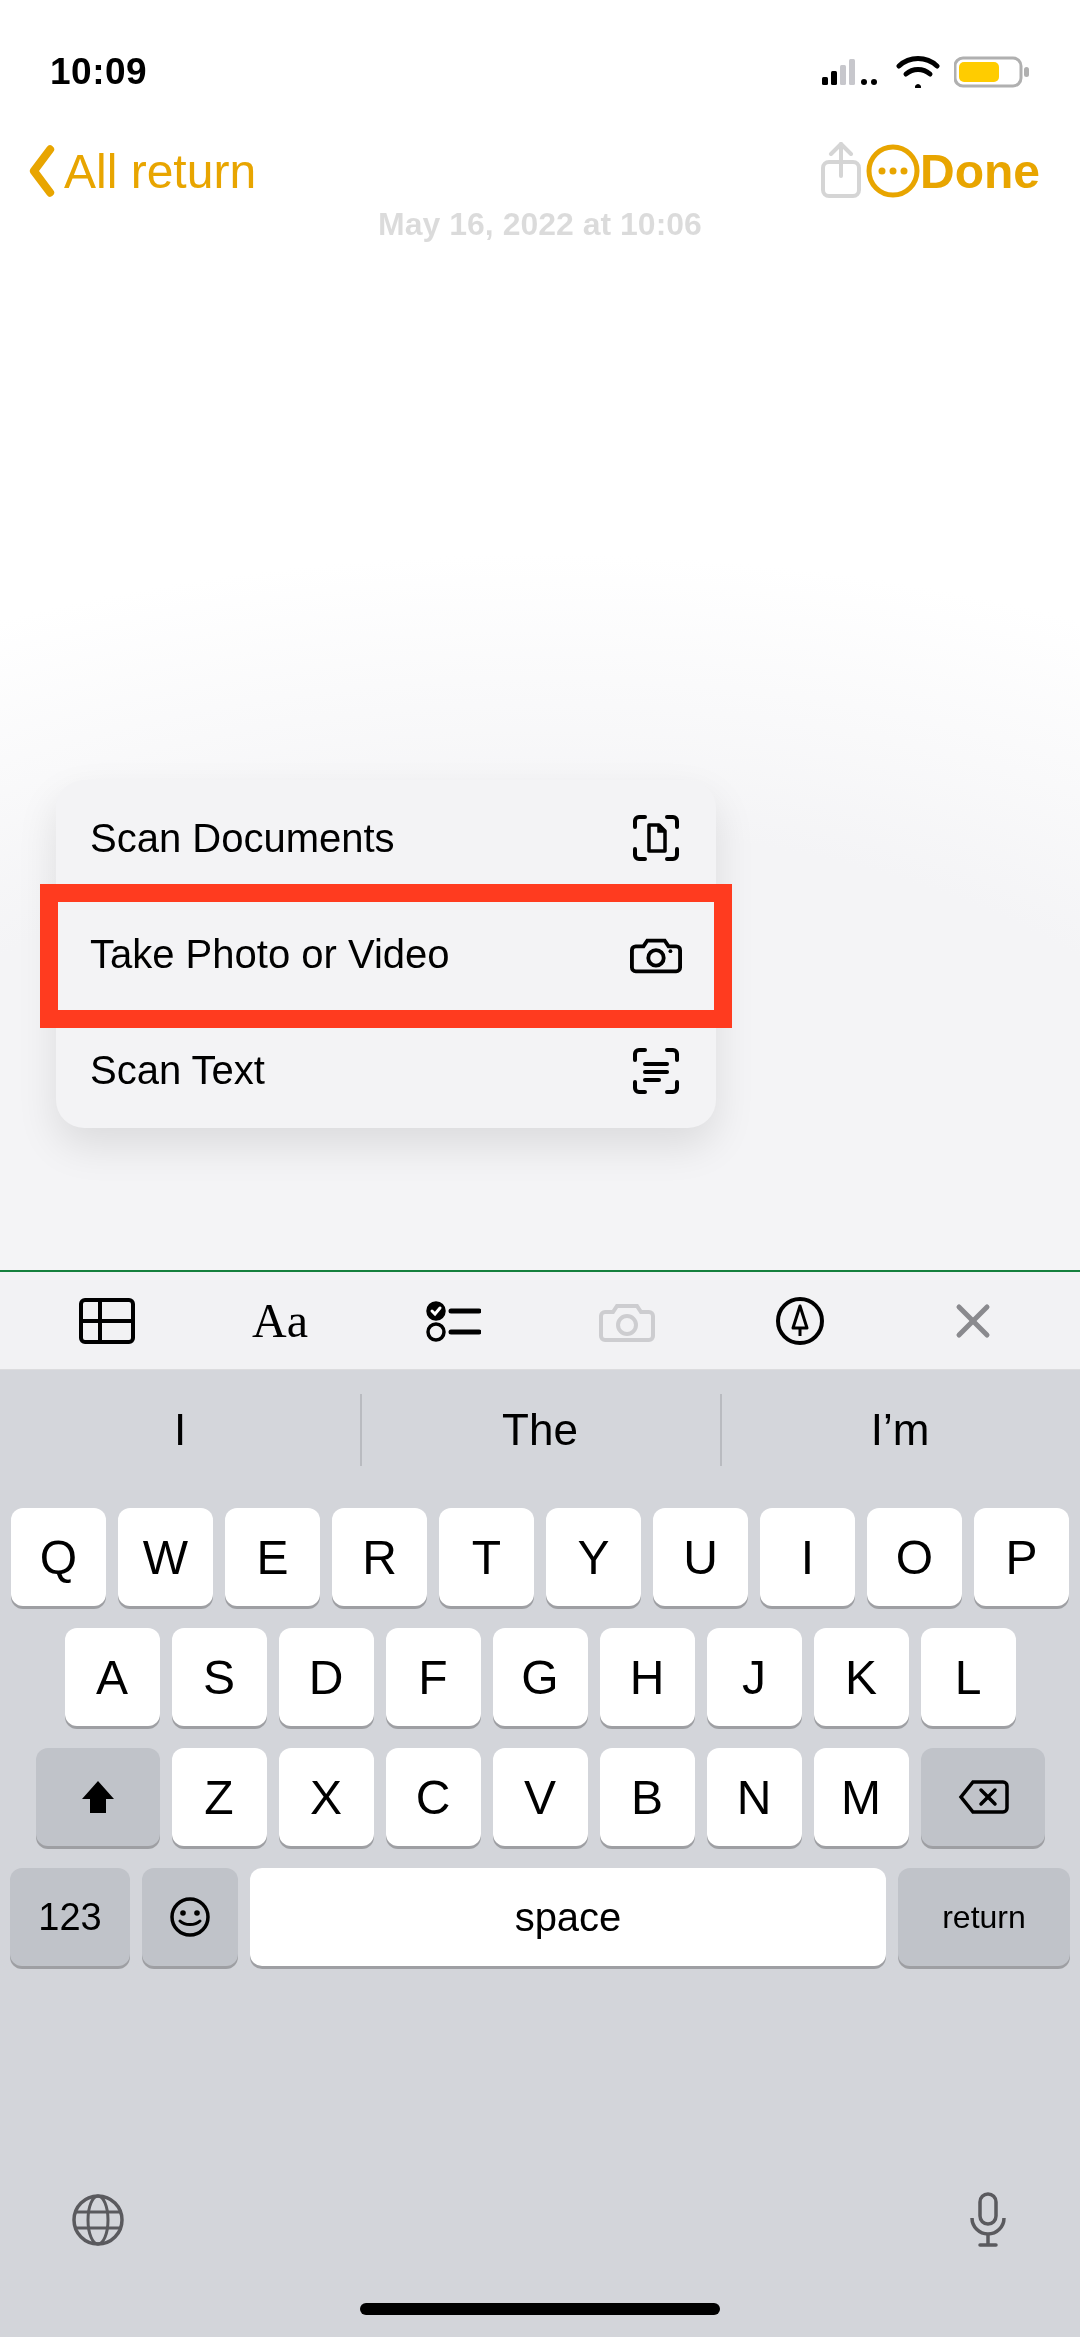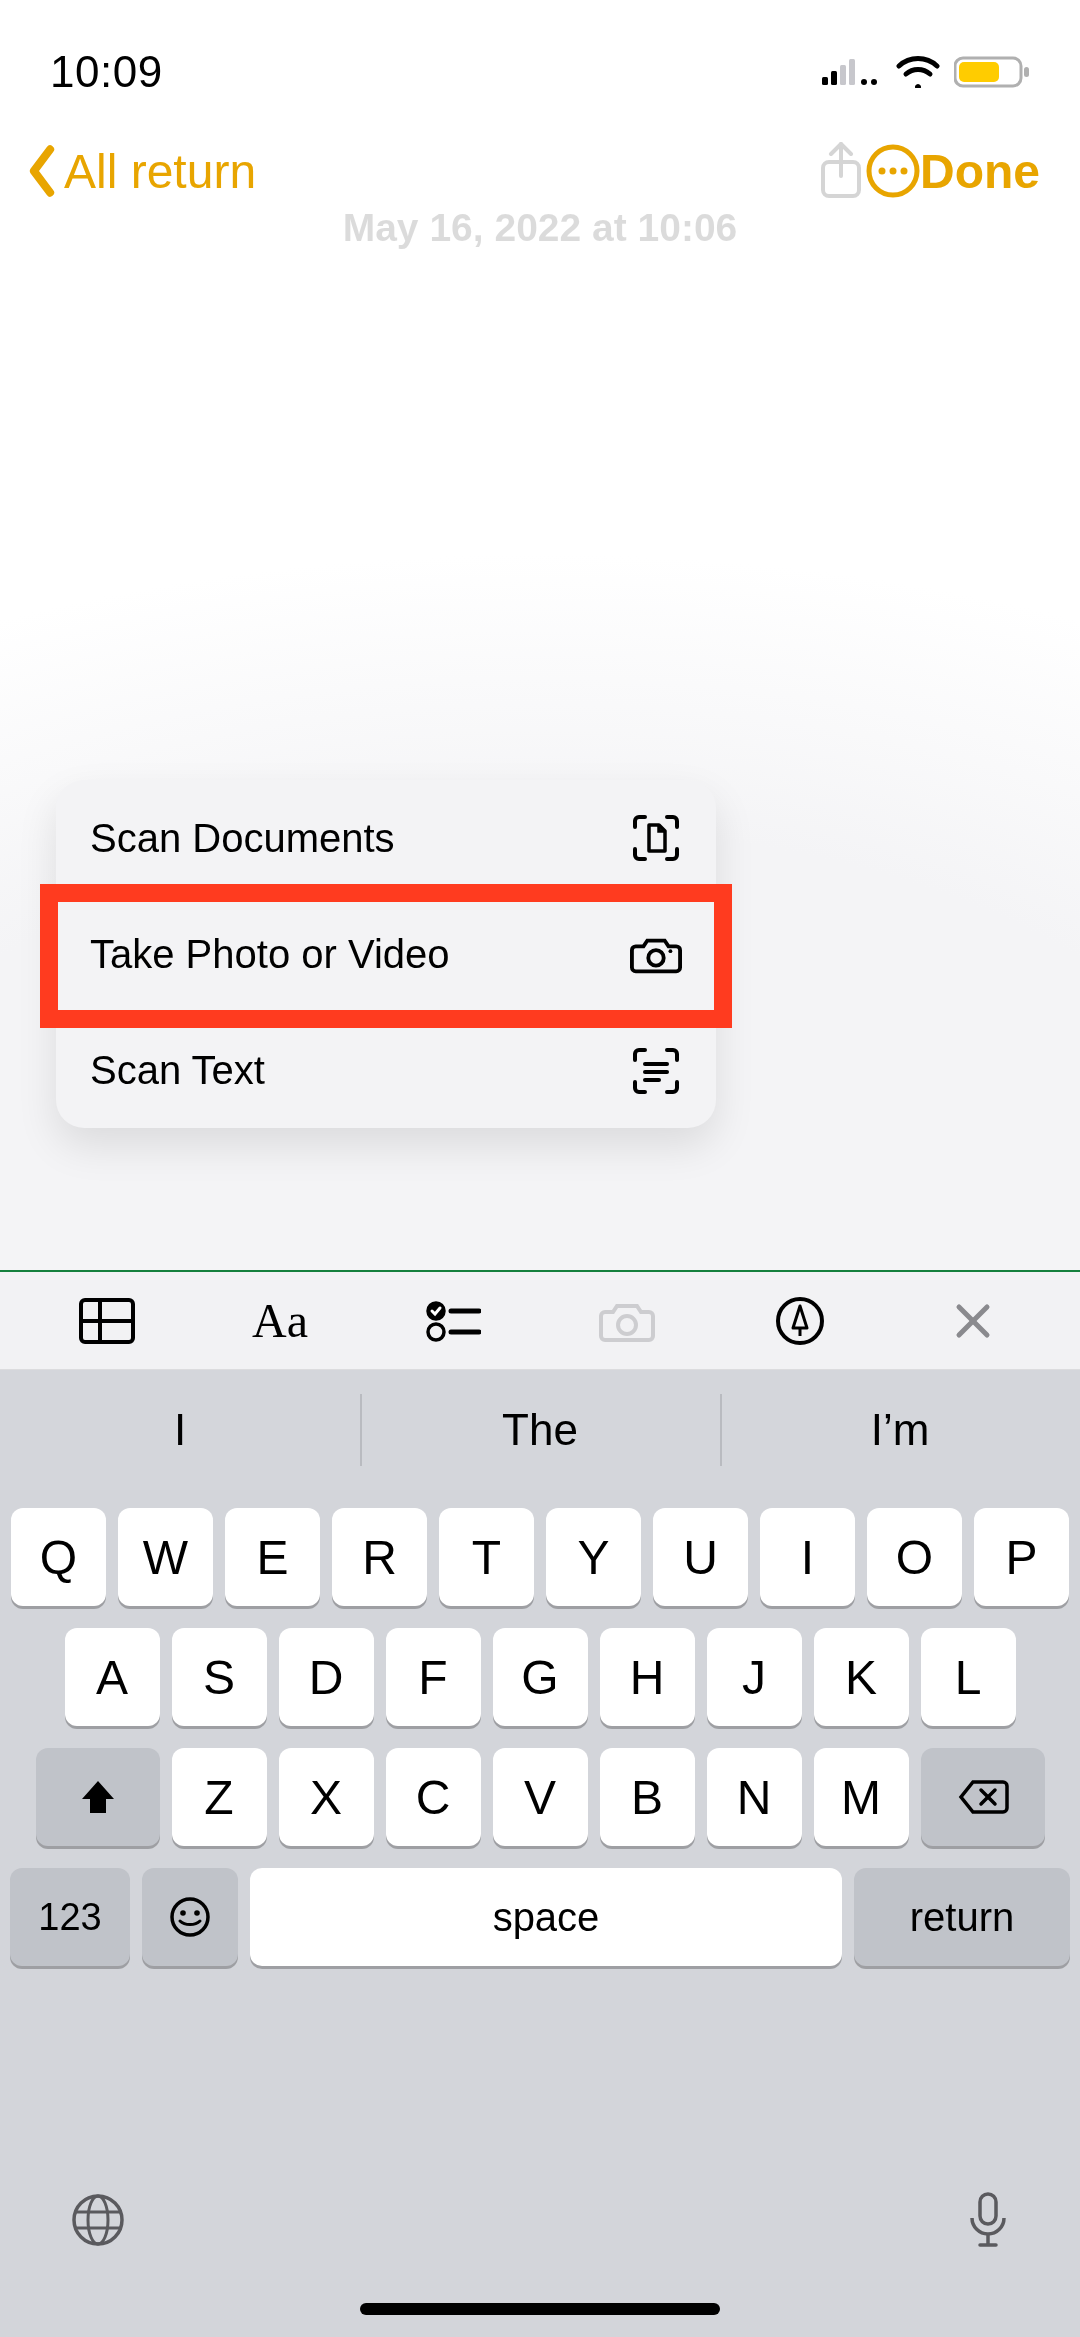--- a/index.html
+++ b/index.html
@@ -1,35 +1,35 @@
 <!DOCTYPE html>
 <html><head>
 <meta charset="utf-8">
 <style>
   * { box-sizing: border-box; margin: 0; padding: 0; font-family: -apple-system, "SF Pro Text", "Helvetica Neue", Arial, sans-serif; -webkit-font-smoothing: antialiased; }
   html, body { width: 1080px; height: 2337px; background: #fff; overflow: hidden; color: #000; }
 
   
   .status-bar { display:flex; align-items:center; justify-content:space-between; padding: 34px 50px 0 50px; height:110px; }
-  .status-time { font-size:44px; font-weight:400; letter-spacing:0.5px; }
+  .status-time { font-size:37px; font-weight:700; letter-spacing:0.5px; }
   .status-icons { display:flex; align-items:center; gap:14px; }
   .status-icons svg { display:block; }
 
   
   .nav-bar { display:flex; align-items:center; justify-content:space-between; padding: 30px 40px 10px 24px; }
   .nav-left { display:flex; align-items:center; gap:4px; color:#e8a500; }
   .nav-back-chevron { width:36px; height:54px; }
   .nav-back-label { font-size:48px; color:#e8a500; }
   .nav-right { display:flex; align-items:center; }
   .done-btn { font-size:48px; font-weight:600; color:#e8a500; }
   .icon-btn { display:flex; align-items:center; justify-content:center; }
   .icon-btn svg { display:block; }
 
   .note-date-area { text-align:center; margin-top:-6px; }
-  .note-date { font-size:39px; font-weight:600; color:rgba(0,0,0,0.14); filter:blur(0.5px); }
+  .note-date { font-size:32px; font-weight:600; color:rgba(0,0,0,0.14); filter:blur(0.5px); }
 
   
   .body-fade { position:absolute; left:0; right:0; top:520px; height:760px;
     background: radial-gradient(ellipse 120% 90% at 50% 90%, #f4f4f6 0%, #f4f4f6 55%, #ffffff 95%); z-index:0; }
 
   
   .action-menu { position:absolute; left:56px; top:780px; width:660px; background:#f3f3f5; border-radius:28px; box-shadow: 0 18px 40px rgba(0,0,0,0.10); overflow:hidden; z-index:5; }
   .action-item { display:flex; align-items:center; justify-content:space-between; height:116px; padding:0 34px; font-size:40px; color:#000; border-top:1px solid rgba(0,0,0,0.12);}
   .action-item:first-child { border-top:none; }
   .action-item .menu-icon { width:52px; height:52px; display:flex; align-items:center; justify-content:center; }
@@ -50,21 +50,21 @@
   .kb-row { display:flex; justify-content:center; gap:12px; margin-bottom:22px;}
   .key { background:#ffffff; border-radius:12px; height:98px; display:flex; align-items:center; justify-content:center; font-size:48px; box-shadow:0 3px 0 rgba(0,0,0,0.25);}
   .key.letter { width:95px; }
   .key.special { background:#c0c3c9; }
   .key.shift, .key.backspace { width:124px; }
   .kb-row.row3 { gap:12px; }
   .bottom-row { display:flex; gap:12px; margin-bottom:0;}
   .key.k123 { width:120px; background:#c0c3c9; font-size:38px; }
   .key.emoji { width:96px; background:#c0c3c9; }
   .key.space { flex:1; font-size:40px; }
-  .key.return { width:216px; background:#c0c3c9; font-size:40px; }
+  .key.return { width:172px; background:#c0c3c9; font-size:32px; }
 
   .kb-footer { position:absolute; left:0; right:0; bottom:0; height:190px; display:flex; align-items:center; justify-content:space-between; padding:0 70px 40px 70px;}
   .home-indicator { position:absolute; left:50%; bottom:22px; transform:translateX(-50%); width:360px; height:12px; border-radius:8px; background:#000; }
 
 </style>
 </head>
 <body>
 
 <div class="status-bar">
   <div class="status-time">10:09</div>

